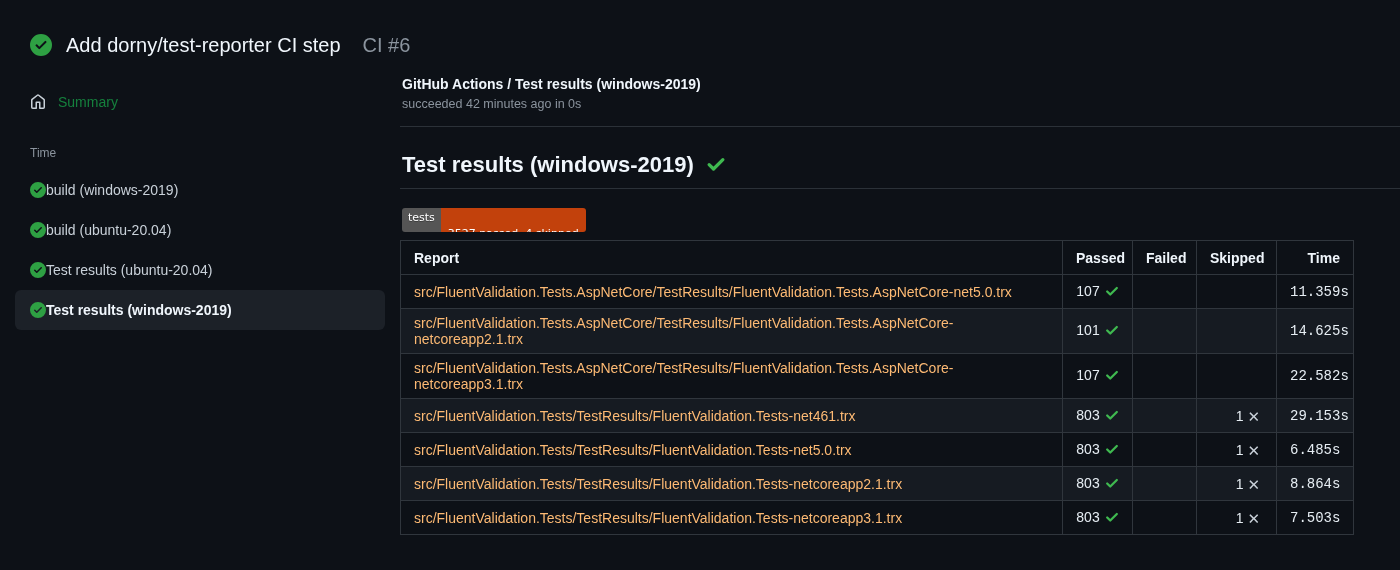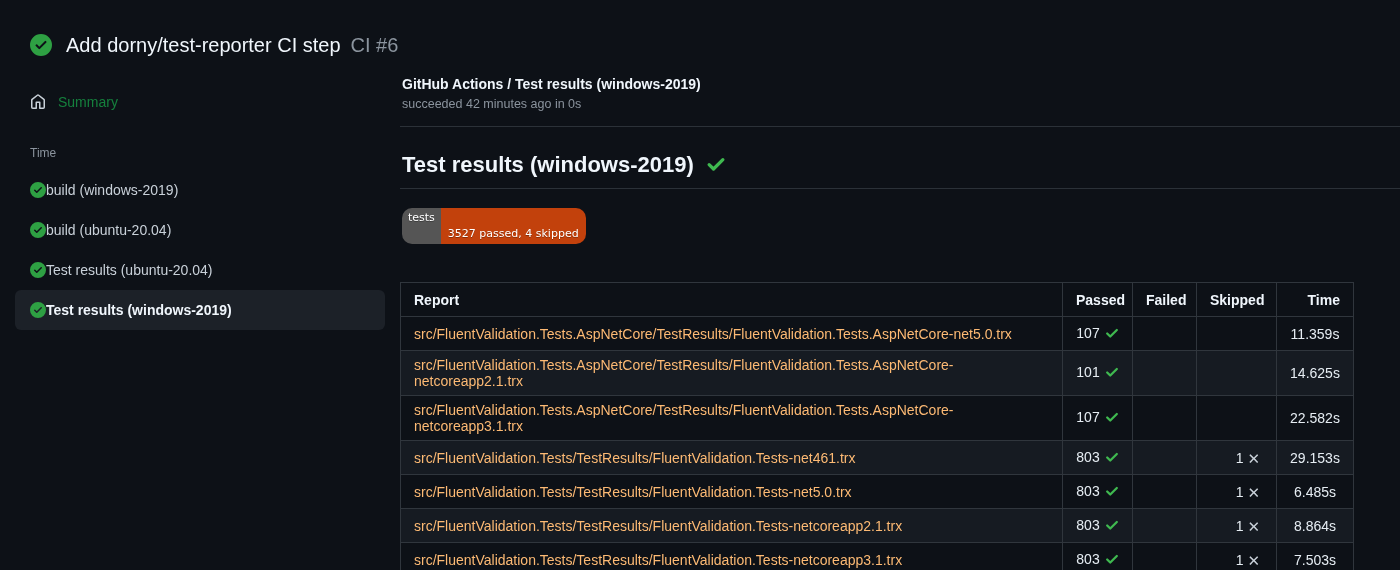--- a/index.html
+++ b/index.html
@@ -14,21 +14,21 @@
   
   .run-header {
     display: flex;
     align-items: center;
     gap: 14px;
     padding: 26px 0 0 30px;
     height: 64px;
   }
   .run-header .status-icon svg { display: block; }
   .run-title { font-size: 20px; font-weight: 400; color: #f0f6fc; }
-  .run-number { font-size: 20px; font-weight: 400; color: #8b949e; margin-left: 6px; }
+  .run-number { font-size: 20px; font-weight: 400; color: #8b949e; margin-left: 18px; }
 
   
   .content { display: flex; align-items: flex-start; }
   .sidebar { width: 400px; flex: none; padding-top: 22px; }
   .main { flex: 1; min-width: 0; padding-top: 10px; }
 
   
   .summary-item {
     display: flex; align-items: center; gap: 12px;
     margin: 0 15px; padding: 8px 15px; border-radius: 6px;
@@ -57,31 +57,31 @@
   .report-heading {
     display: flex; align-items: center; gap: 12px;
     margin-top: 25px; padding: 0 0 10px 2px;
     border-bottom: 1px solid #2b3138;
   }
   .report-heading-text { font-size: 22px; font-weight: 600; color: #f0f6fc; }
 
   
   .badge {
     display: inline-flex; margin: 19px 0 0 2px;
-    border-radius: 10px; overflow: hidden;
+    border-radius: 3px; overflow: hidden;
     font-family: "DejaVu Sans", sans-serif; font-size: 11px;
-    line-height: 20px; height: 36px; color: #ffffff;
+    line-height: 20px; height: 24px; color: #ffffff;
     text-shadow: 0 1px 0 rgba(1,1,1,0.3);
   }
   .badge-label { background: #555555; padding: 0 6px; }
   .badge-value { background: #c2410c; padding: 16px 7px; }
 
   
   table.report-table {
-    margin-top: 38px; width: 954px;
+    margin-top: 8px; width: 954px;
     border-collapse: collapse; table-layout: fixed;
     font-size: 14px;
   }
   .report-table col.c-report  { width: auto; }
   .report-table col.c-passed  { width: 70px; }
   .report-table col.c-failed  { width: 64px; }
   .report-table col.c-skipped { width: 80px; }
   .report-table col.c-time    { width: 77px; }
   .report-table th, .report-table td {
     border: 1px solid #30363d;
@@ -89,21 +89,21 @@
     height: 34px;
   }
   .report-table th { font-weight: 700; color: #f0f6fc; text-align: left; }
   .report-table th.col-report { text-align: left; }
   .report-table th.col-time { text-align: right; }
   .report-table tbody tr:nth-child(even) { background: #161b22; }
   .report-table td.cell-report { text-align: left; }
   .report-table td.cell-passed { text-align: center; white-space: nowrap; }
   .report-table td.cell-failed { text-align: center; }
   .report-table td.cell-skipped { text-align: right; white-space: nowrap; padding-right: 16px; }
-  .report-table td.cell-time { text-align: center; color: #e6edf3; }
+  .report-table td.cell-time { text-align: center; color: #e6edf3; font-family: Liberation Mono, monospace; }
   .report-table a {
     color: #fdba74; text-decoration: none; cursor: pointer;
   }
   .pass-check { display: inline-block; vertical-align: -2px; margin-left: 5px; }
   .skip-x {
     display: inline-block; margin-left: 4px;
     color: #c9d1d9; font-size: 15px; line-height: 1;
     vertical-align: -1px;
   }
 </style>

